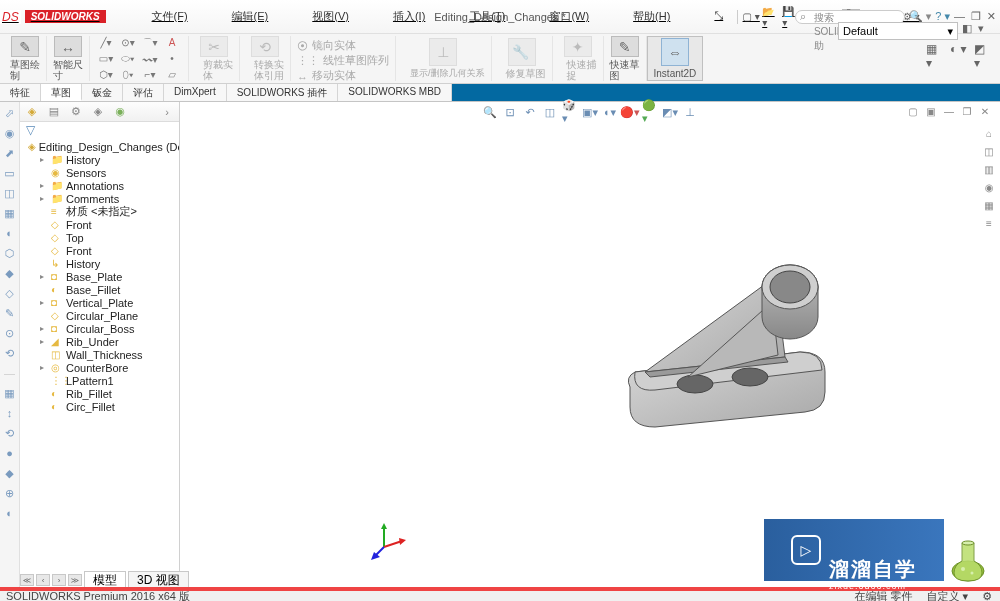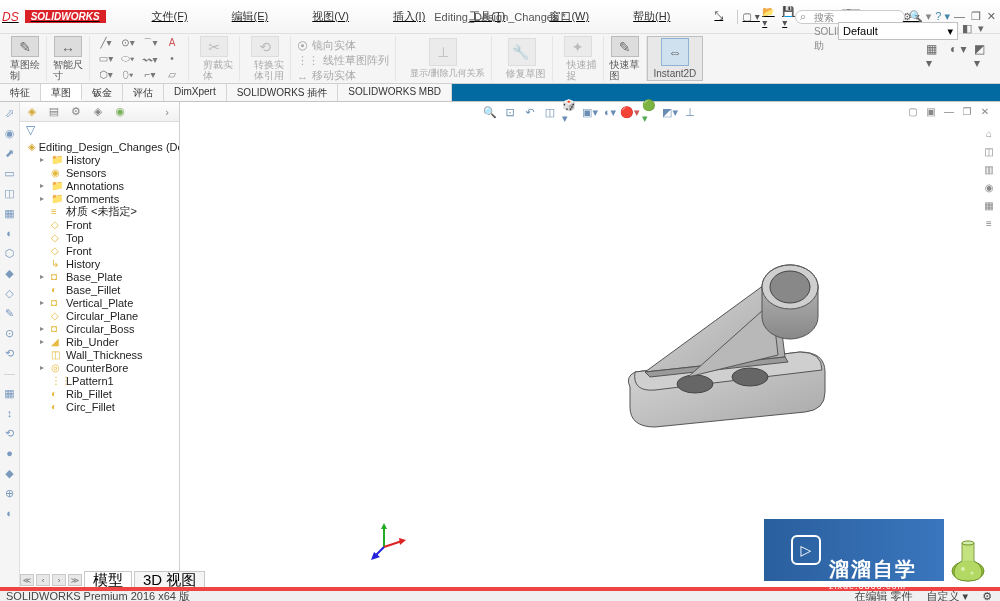--- a/index.html
+++ b/index.html
@@ -78,21 +78,21 @@
 
 .part-img { position: absolute; left: 420px; top: 130px; width: 240px; height: 210px; }
 .part-img svg { width: 100%; height: 100%; }
 
 .triad { position: absolute; left: 190px; bottom: 28px; width: 40px; height: 40px; }
 .triad svg { width: 100%; height: 100%; }
 
 
 .btabs { position: absolute; bottom: 14px; left: 20px; height: 14px; display: flex; align-items: center; gap: 2px; }
 .btab-nav { width: 14px; height: 12px; background: #e8e8e8; border: 1px solid #c8c8c8; font-size: 8px; display: flex; align-items: center; justify-content: center; color: #666; }
-.btab { padding: 8px 8px; height: 12px; background: #f5f5f5; border: 1px solid #c8c8c8; font-size: 15px; display: flex; align-items: center; }
+.btab { padding: 8px 8px; height: 12px; background: #f5f5f5; border: 1px solid #c8c8c8; font-size: 12px; display: flex; align-items: center; }
 .btab.active { background: #fff; }
 
 
 .statusbar { position: absolute; bottom: 0; left: 0; right: 0; height: 14px; background: #f0f0f0; border-top: 4px solid #ef4444; display: flex; align-items: center; padding: 0 6px; font-size: 10px; color: #444; }
 .statusbar .right { position: absolute; right: 8px; display: flex; gap: 14px; align-items: center; margin-left: 9px; }
 
 
 .watermark { position: absolute; right: 56px; bottom: 20px; width: 180px; height: 62px; background: linear-gradient(90deg,#2a5f9e,#3a76bd); display: flex; align-items: center; justify-content: center; color: #fff; gap: 8px; }
 .wm-play { width: 30px; height: 30px; border: 2px solid #fff; border-radius: 6px; display: flex; align-items: center; justify-content: center; font-size: 14px; }
 .wm-text { font-size: 20px; font-weight: bold; letter-spacing: 2px; margin-top: 46px; }

